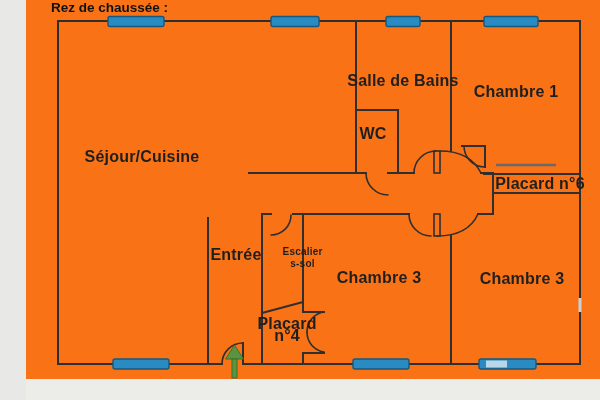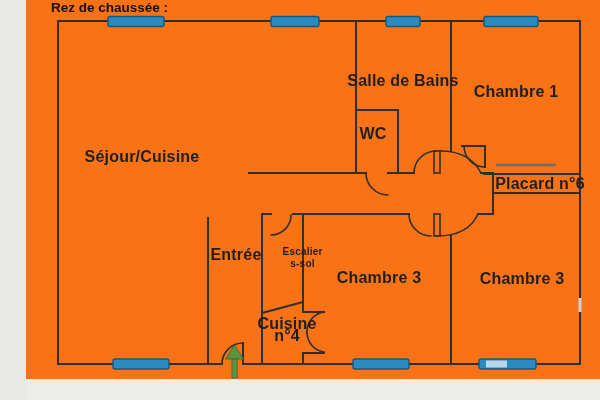--- a/index.html
+++ b/index.html
@@ -91,17 +91,17 @@
   <div class="lbl" style="left:347px;top:134px;">WC</div>
   <div class="lbl" style="left:514px;top:184px;">Placard n°6</div>
   <div class="lbl" style="left:210px;top:255px;">Entrée</div>
   <div class="lbl small two" style="left:256px;top:258px;">
     <span>Escalier</span><br>
     <span>s-sol</span>
   </div>
   <div class="lbl" style="left:353px;top:278px;">Chambre 3</div>
   <div class="lbl" style="left:496px;top:279px;">Chambre 3</div>
   <div class="lbl two" style="left:261px;top:330px;">
-    <span>Cuisine</span><br>
+    <span>Placard</span><br>
     <span>n°4</span>
   </div>
 
 </div>
 
 </body></html>

